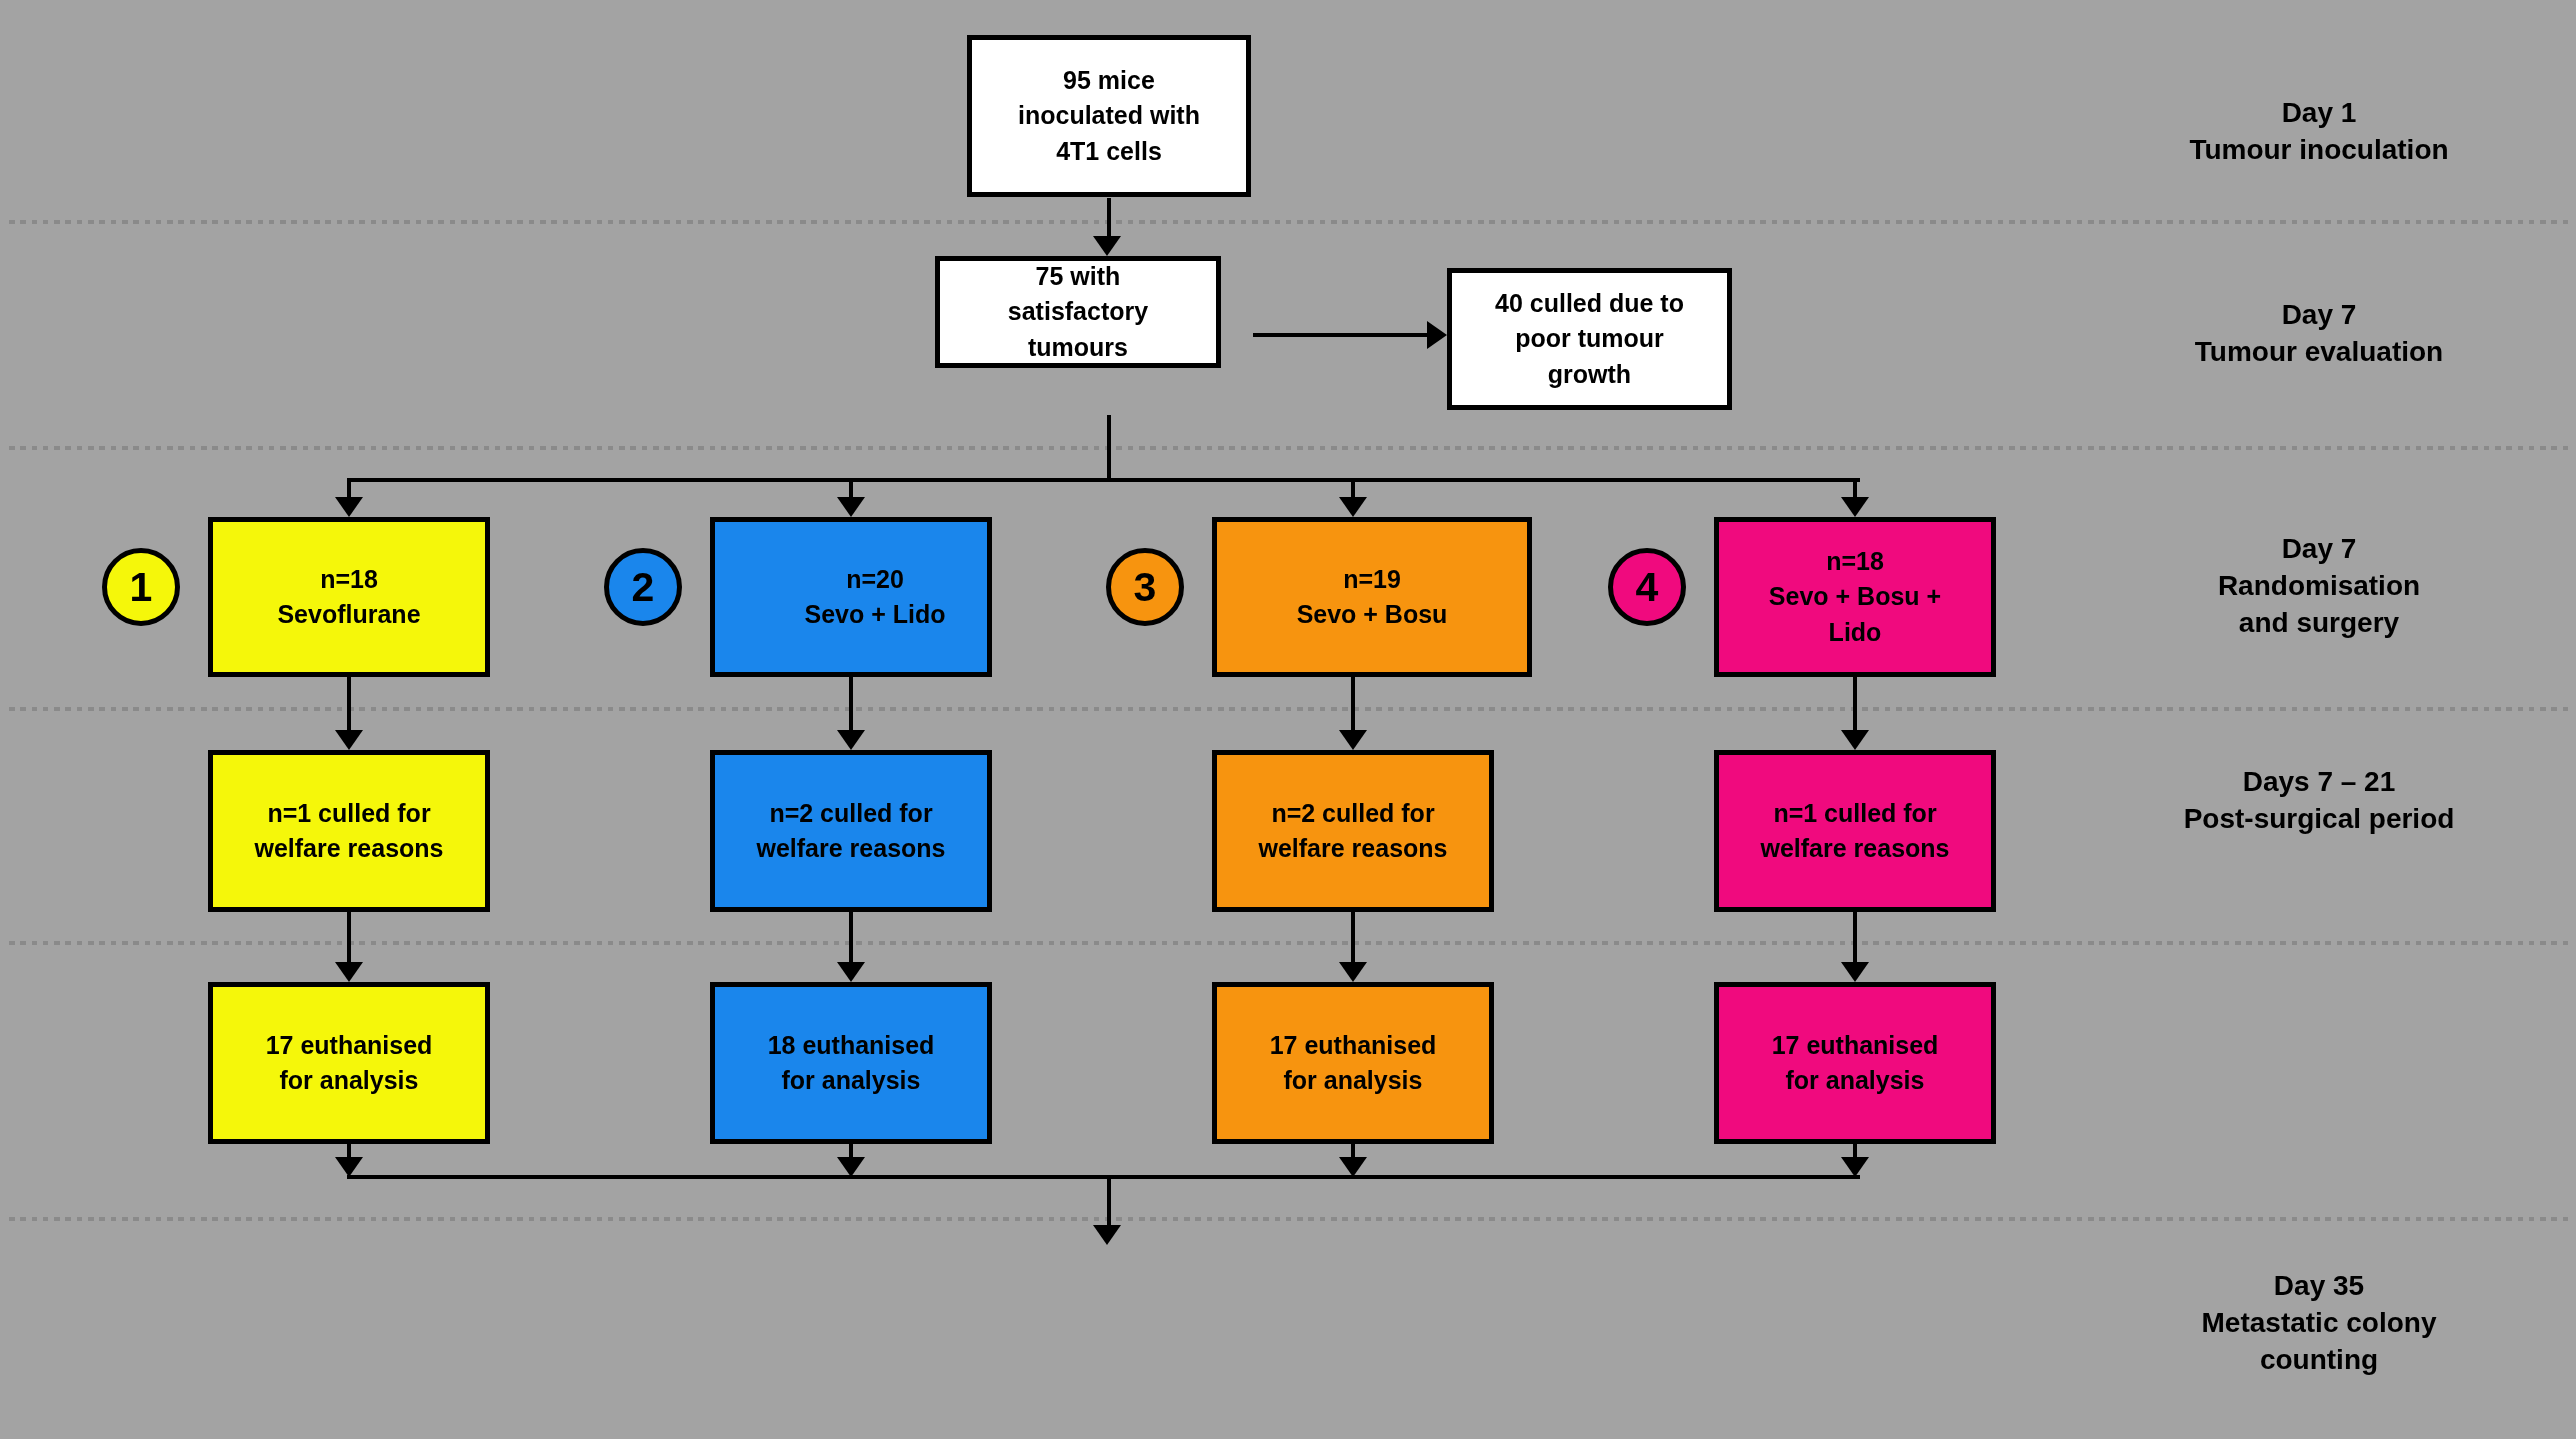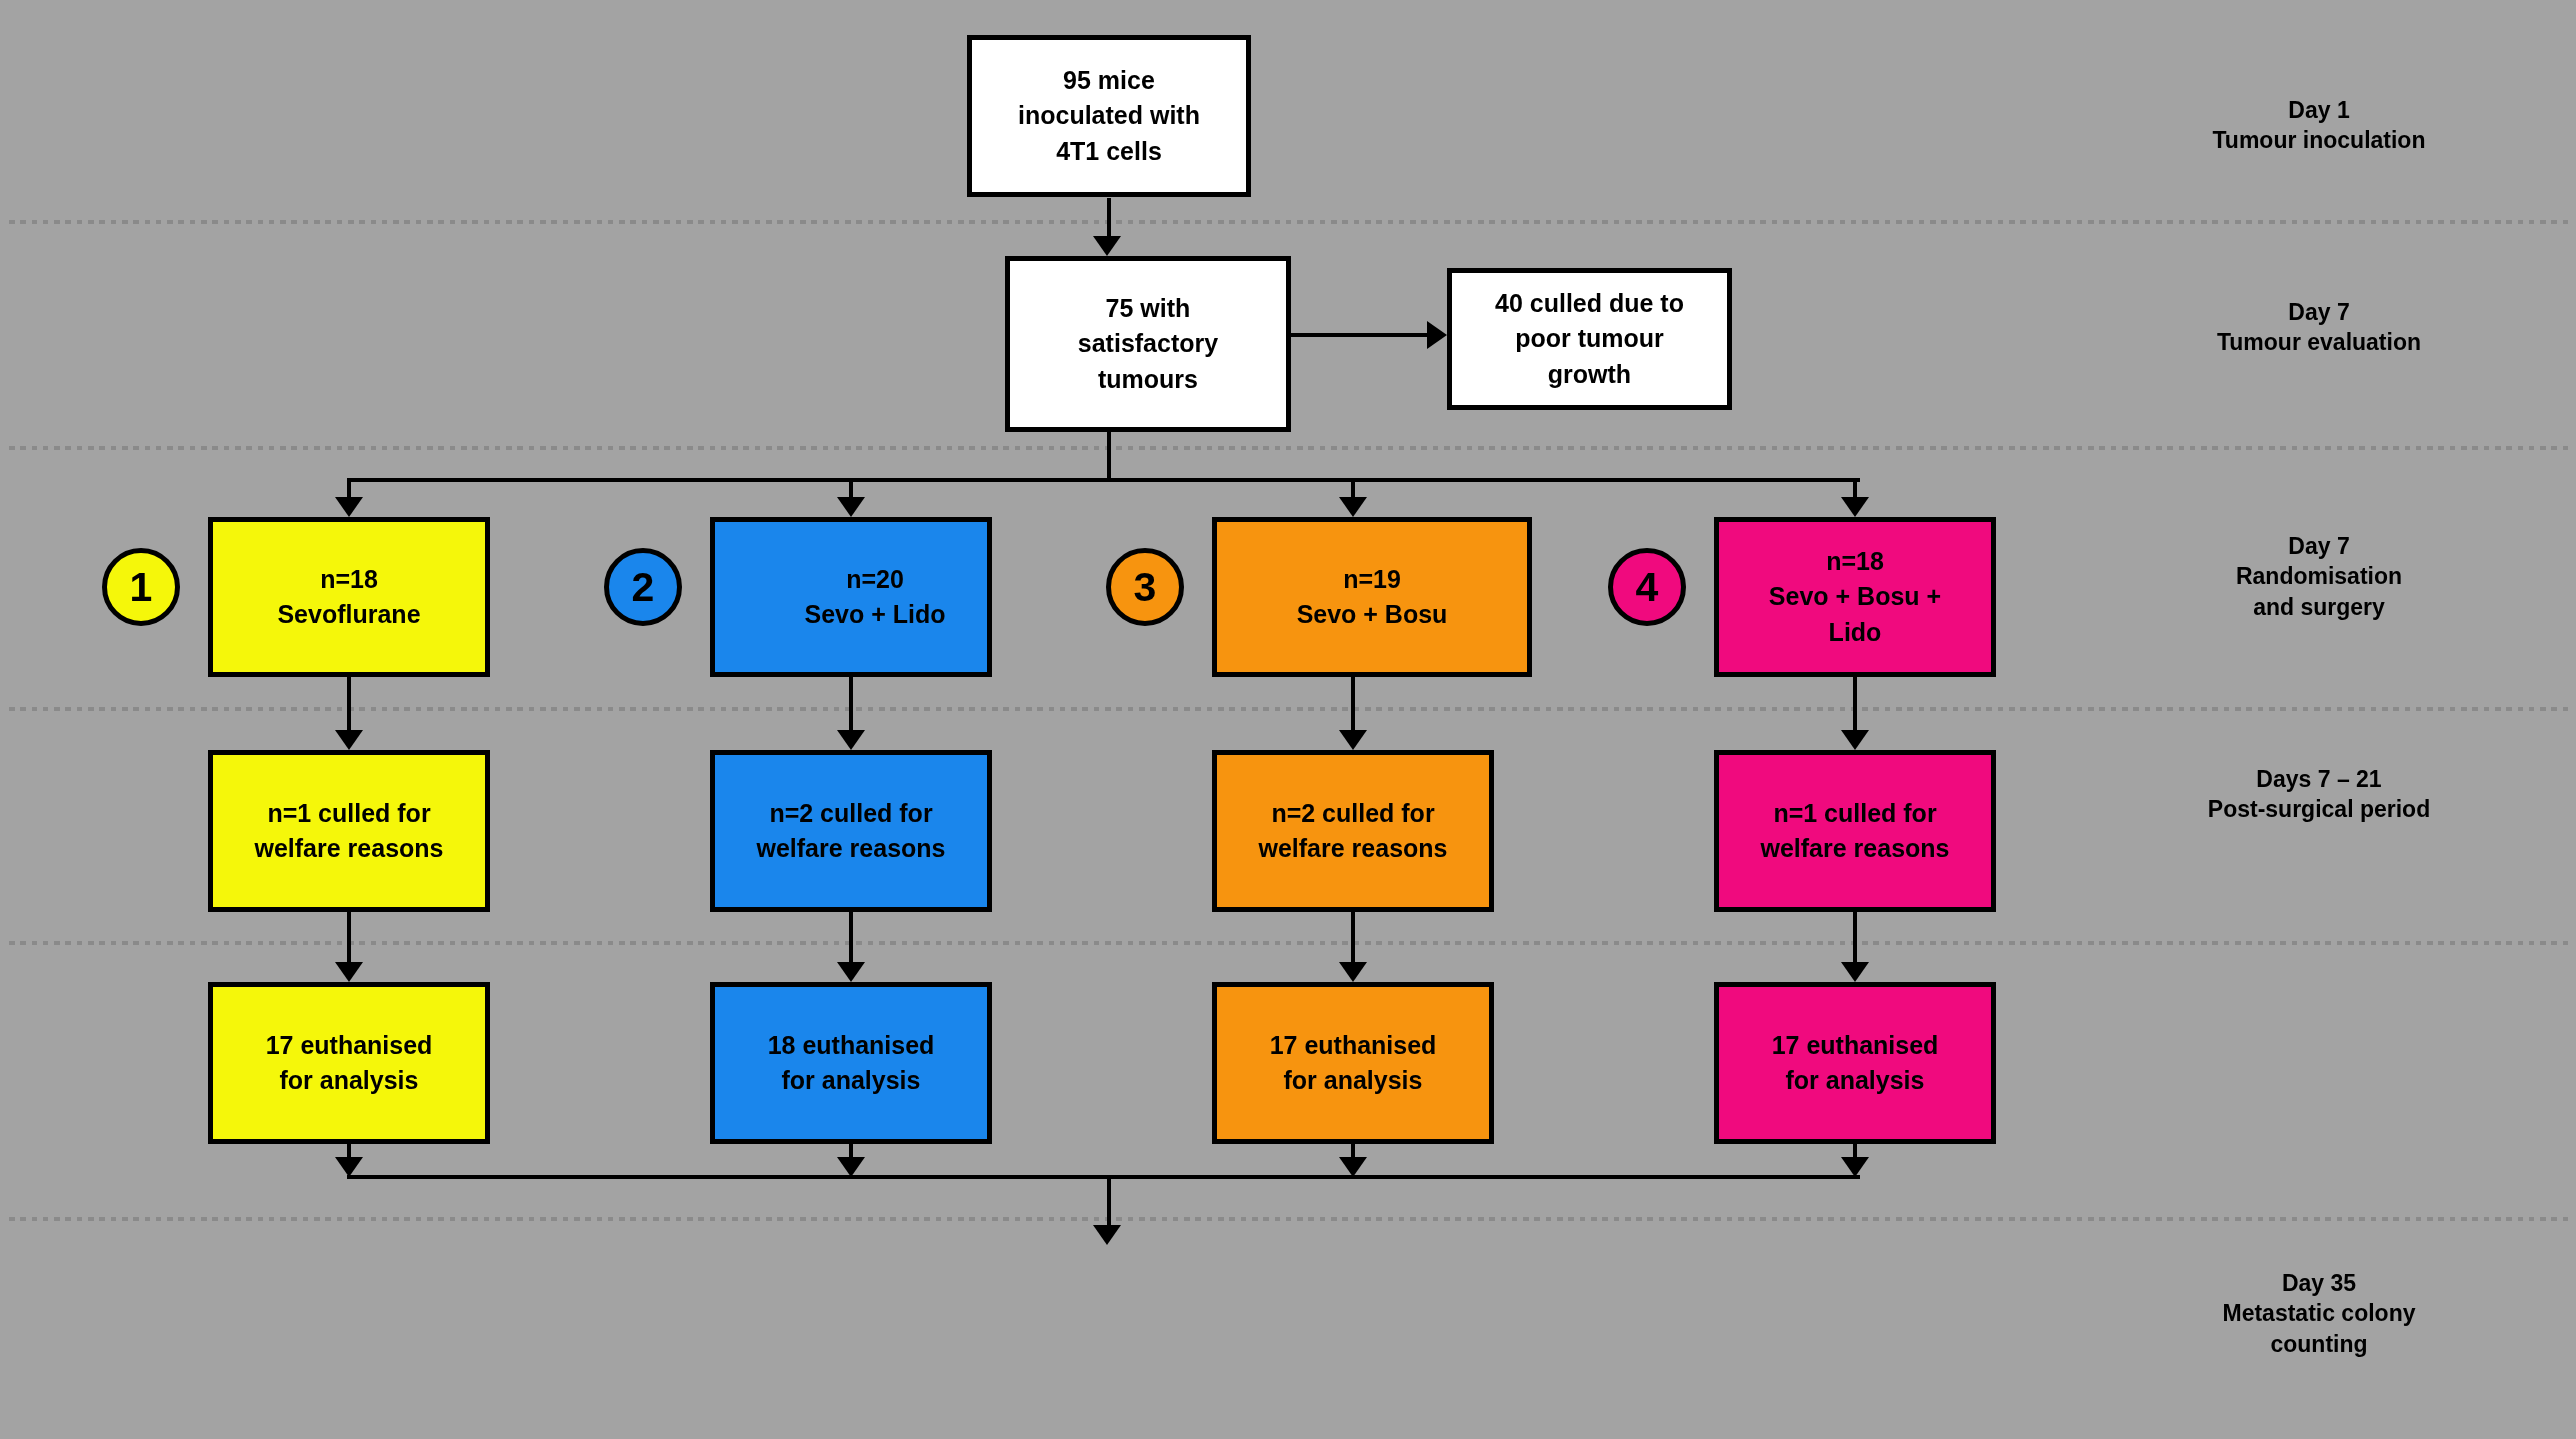--- a/index.html
+++ b/index.html
@@ -10,21 +10,21 @@
   .box { position:absolute; box-sizing:border-box; border:5.6px solid #000; background:#fff;
          display:flex; align-items:center; justify-content:center; text-align:center;
          font-size:25px; line-height:1.42; white-space:pre-line; }
 
   .circle { position:absolute; box-sizing:border-box; width:78px; height:78px;
             border:5.6px solid #000; border-radius:50%;
             display:flex; align-items:center; justify-content:center;
             font-size:41px; line-height:1; }
 
   .tlabel { position:absolute; left:2062px; width:514px; text-align:center;
-            font-size:23px; line-height:1.32; white-space:pre-line; }
+            font-size:28px; line-height:1.32; white-space:pre-line; }
 
   .dash { position:absolute; left:8.5px; width:2559px; height:3.5px;
           background:repeating-linear-gradient(90deg,#8a8a8a 0 5.6px,transparent 5.6px 11.3px); }
 
   .line { position:absolute; background:#000; }
   .vline { width:4.2px; }
   .hline { height:4.2px; }
 
   .head-down { position:absolute; width:0; height:0;
                border-left:14px solid transparent; border-right:14px solid transparent;
@@ -89,21 +89,21 @@
   <div class="line vline" style="left:1853px;top:1144px;height:18.4px"></div>
   <div class="head-down" style="left:1841px;top:1157px"></div>
 
   <div class="line hline" style="left:347px;top:1175px;width:1513px"></div>
   <div class="line vline" style="left:1107px;top:1177px;height:49px"></div>
   <div class="head-down" style="left:1093px;top:1225px"></div>
 
   <div class="box" style="left:967px;top:35px;width:284px;height:162px">95 mice
 inoculated with
 4T1 cells</div>
-  <div class="box" style="left:1005px;top:256px;width:286px;height:176px">75 with
+  <div class="box" style="left:935px;top:256px;width:286px;height:112px">75 with
 satisfactory
 tumours</div>
   <div class="box" style="left:1447px;top:268px;width:285px;height:142px">40 culled due to
 poor tumour
 growth</div>
 
   <div class="circle" style="left: 102px; top: 548px; background-color: rgb(245, 247, 10);">1</div>
   <div class="circle" style="left: 604px; top: 548px; background-color: rgb(26, 134, 236);">2</div>
   <div class="circle" style="left: 1106px; top: 548px; background-color: rgb(247, 148, 15);">3</div>
   <div class="circle" style="left: 1608px; top: 548px; background-color: rgb(240, 10, 126);">4</div>

